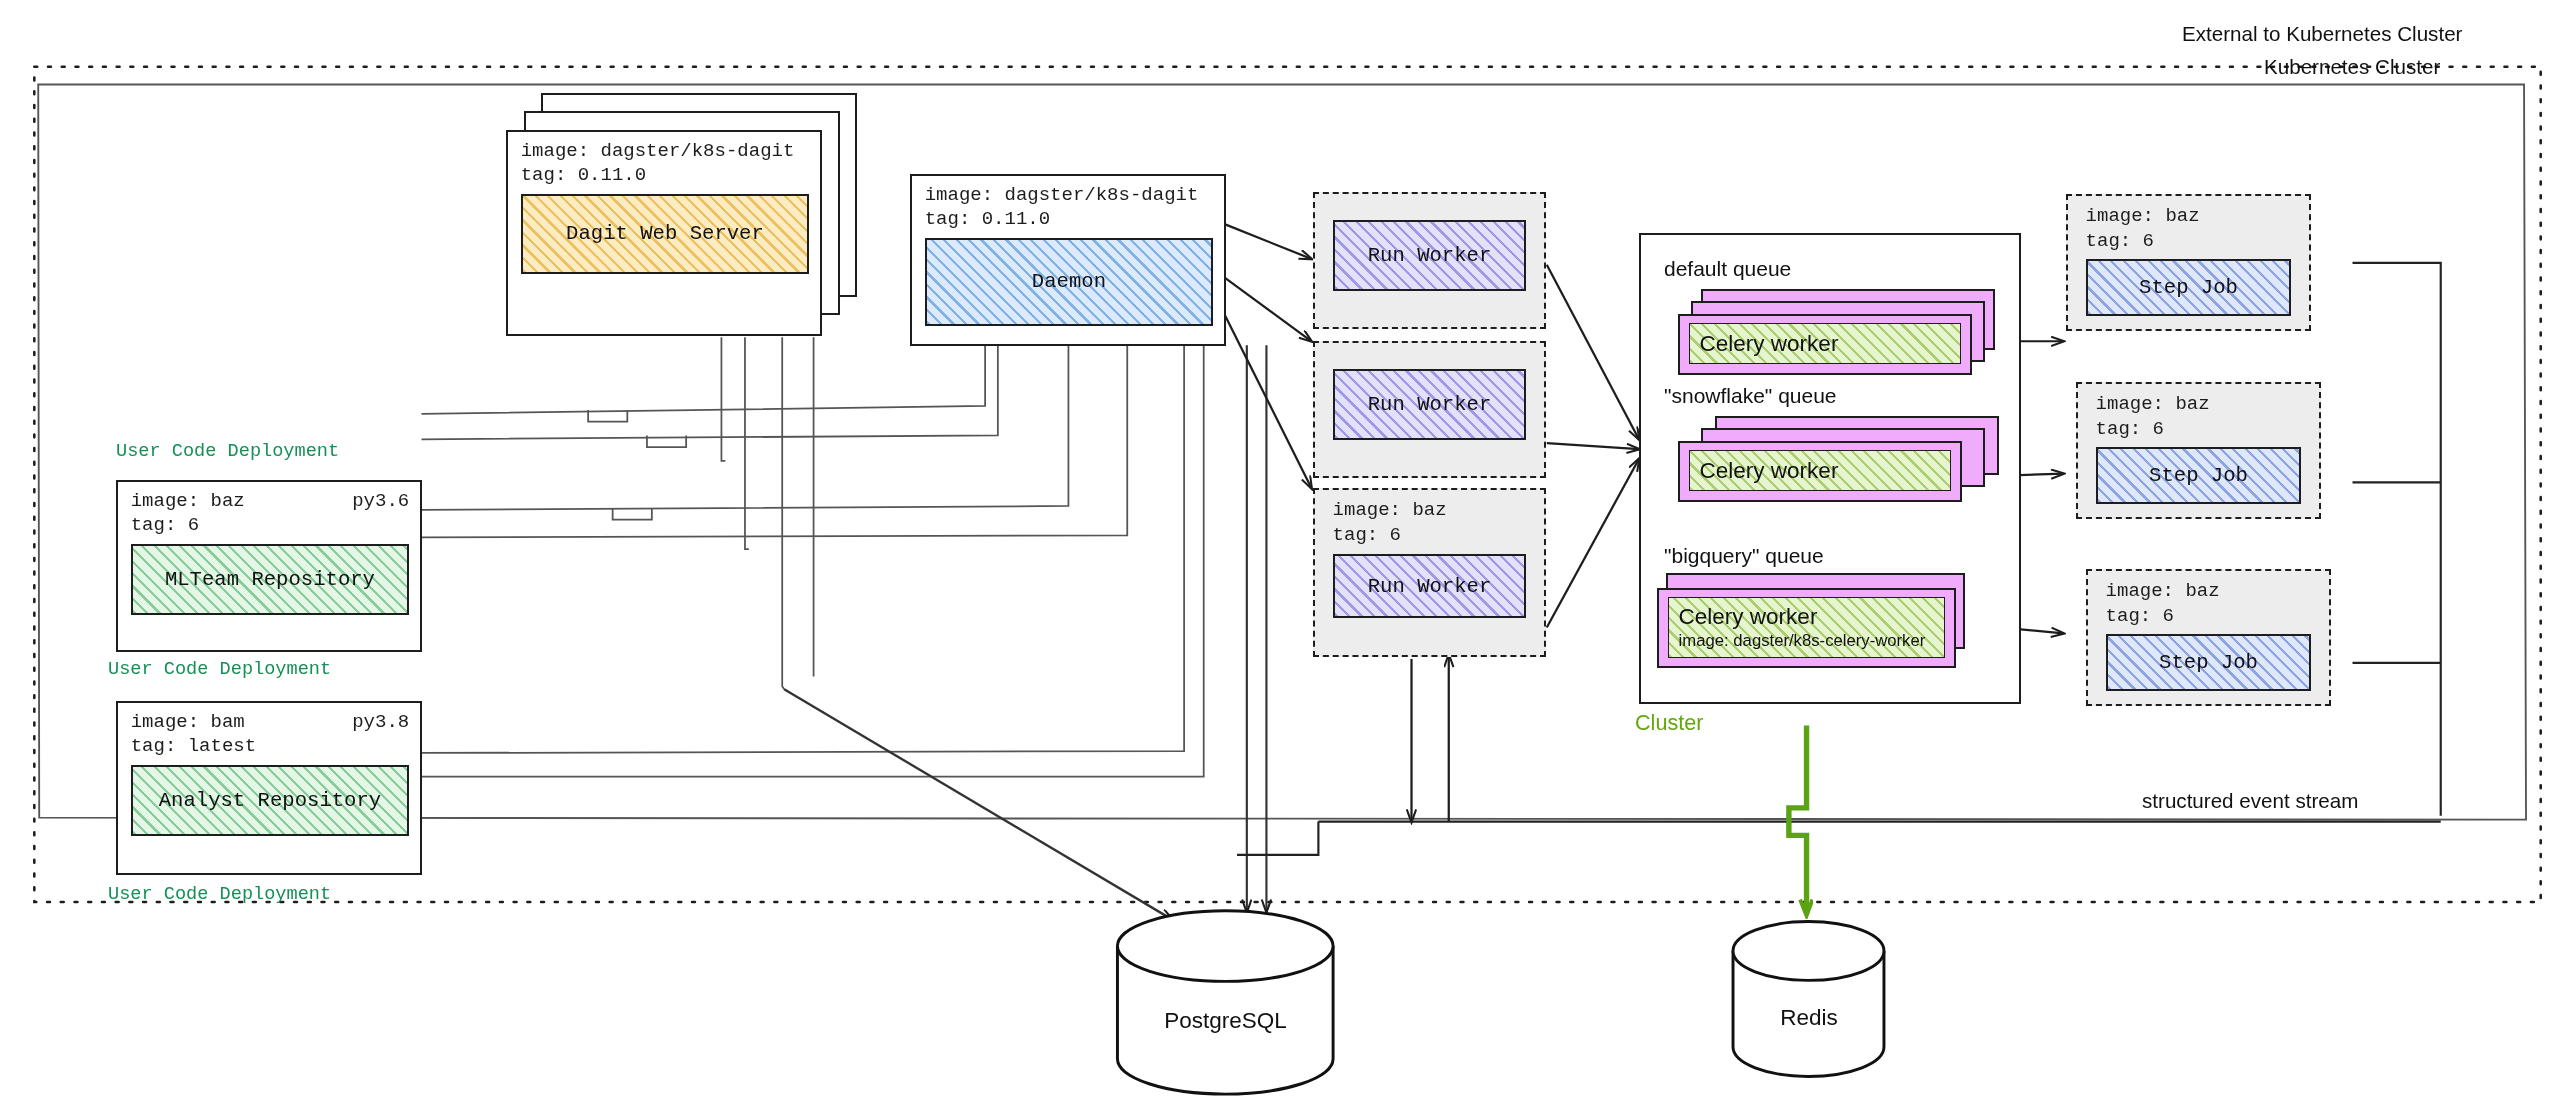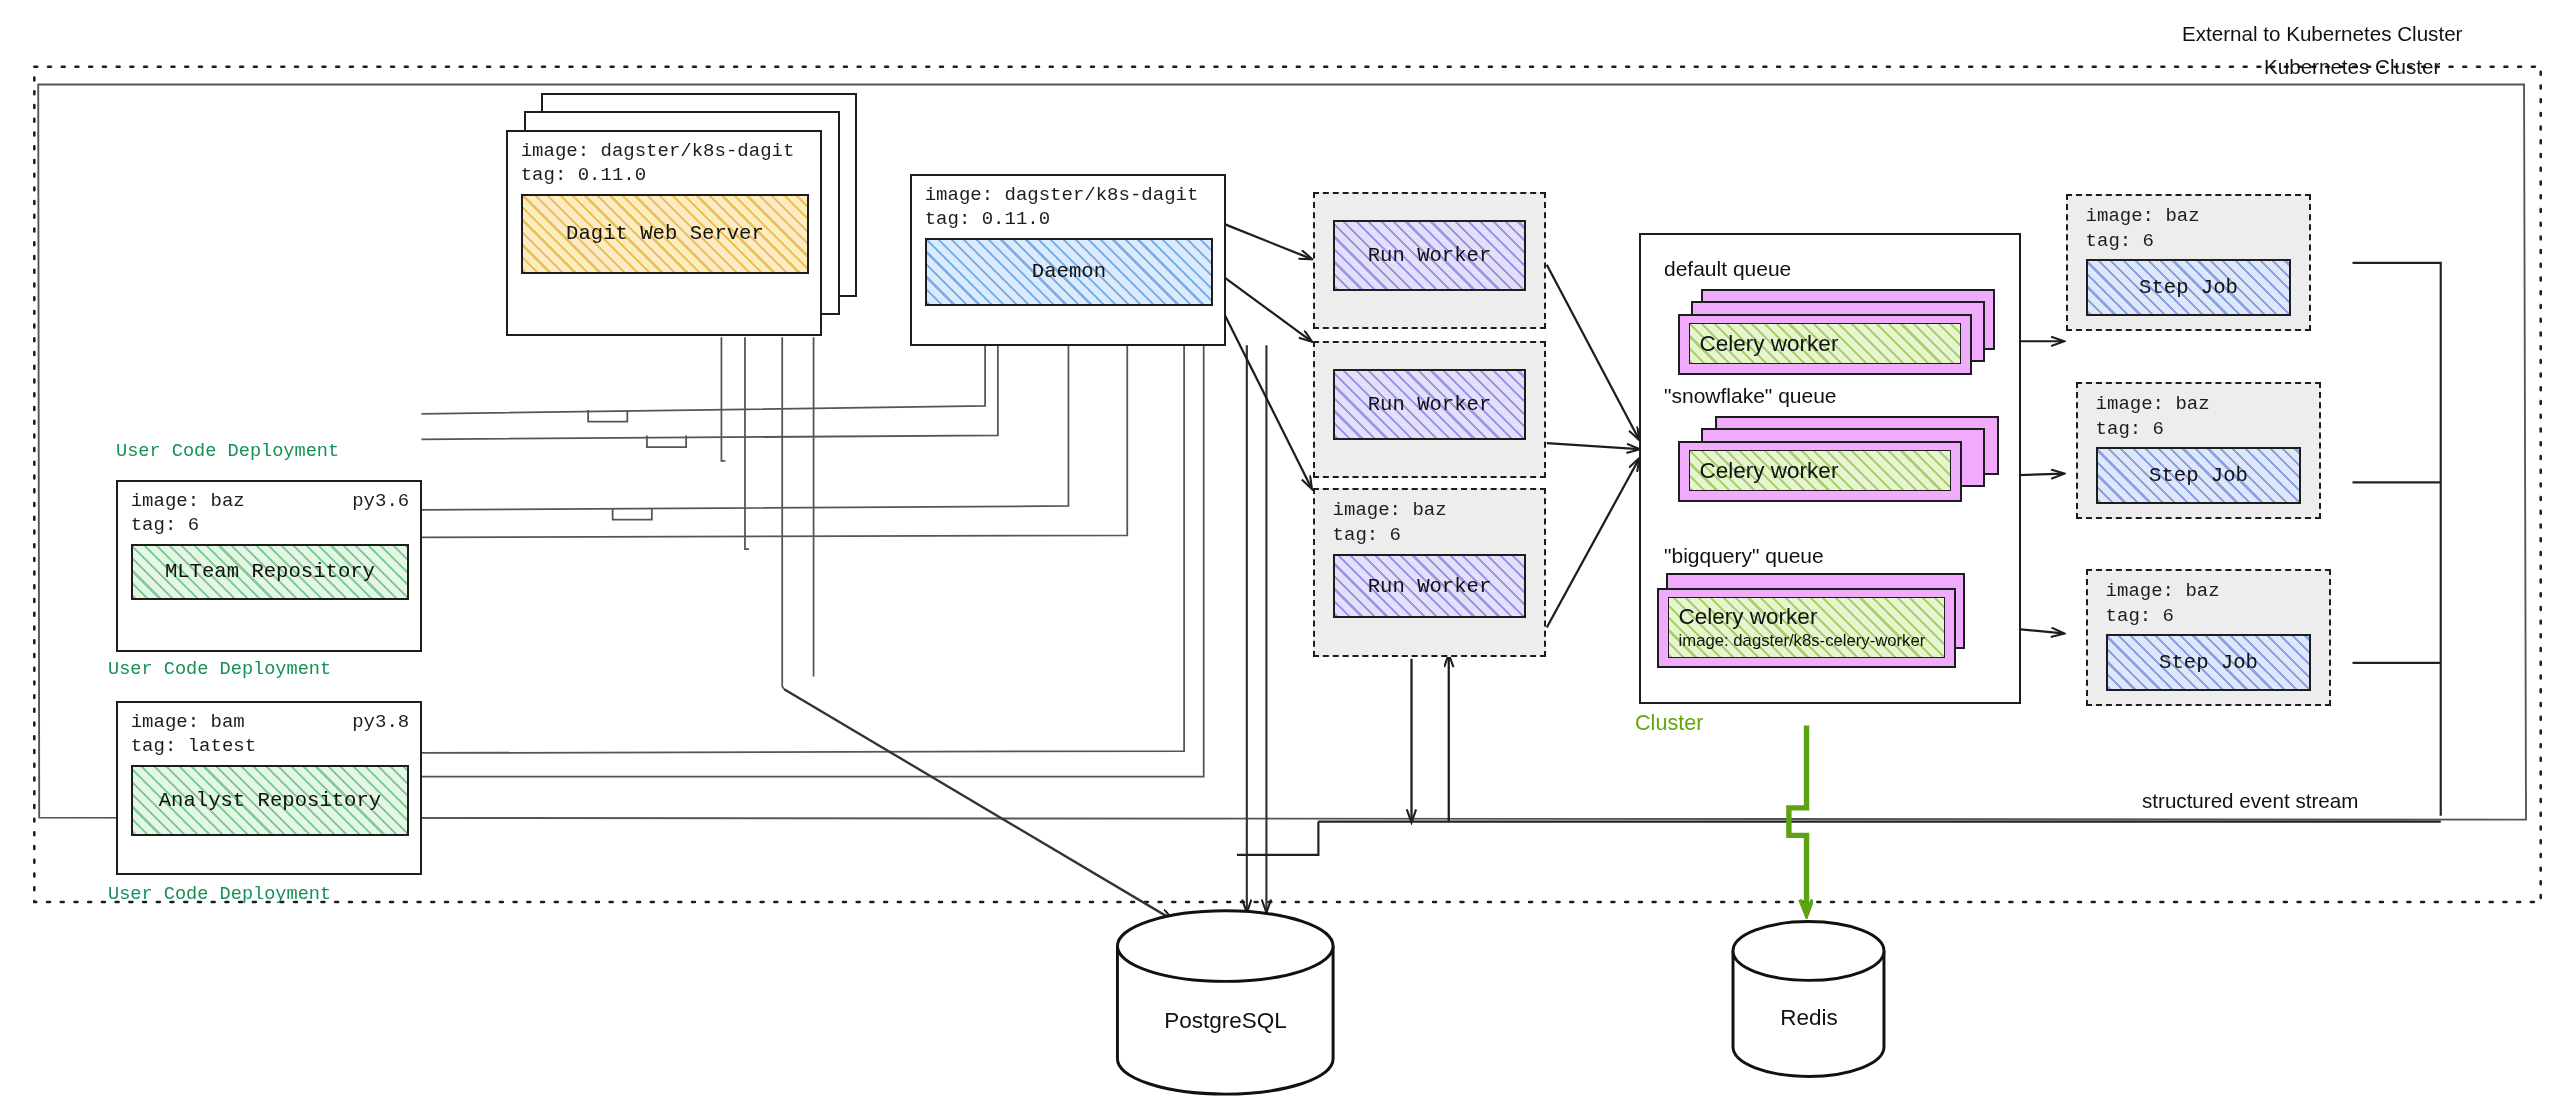--- a/index.html
+++ b/index.html
@@ -181,21 +181,21 @@
   <div class="deploy-cap" style="left:116px;top:441px;">User Code Deployment</div>
 
   <div class="pod" style="left:116px;top:480px;width:306px;height:172px;">
     <div class="meta">
       <span class="lhs">image: baz</span>
       <span class="rhs">py3.6</span>
     </div>
     <div class="meta" style="padding-top:0;">
       <span class="lhs">tag: 6</span>
     </div>
-    <div class="inner hatch-green" style="height:56px;">
+    <div class="inner hatch-green" style="height:71px;">
       <span>MLTeam Repository</span>
     </div>
   </div>
   <div class="deploy-cap" style="left:108px;top:659px;">User Code Deployment</div>
 
   <div class="pod" style="left:116px;top:701px;width:306px;height:174px;">
     <div class="meta">
       <span class="lhs">image: bam</span>
       <span class="rhs">py3.8</span>
     </div>
@@ -222,21 +222,21 @@
     </div>
   </div>
 
   <div class="pod" style="left:910px;top:174px;width:316px;height:172px;">
     <div class="meta">
       <span class="lhs">image: dagster/k8s-dagit</span>
     </div>
     <div class="meta" style="padding-top:0;">
       <span class="lhs">tag: 0.11.0</span>
     </div>
-    <div class="inner hatch-blue" style="height:68px;">
+    <div class="inner hatch-blue" style="height:88px;">
       <span>Daemon</span>
     </div>
   </div>
 
   <div class="dashed" style="left:1313px;top:192px;width:233px;height:137px;">
     <div class="inner hatch-purple" style="height:71px;margin:25.5px 17.6px;">
       <span>Run Worker</span>
     </div>
   </div>
 

